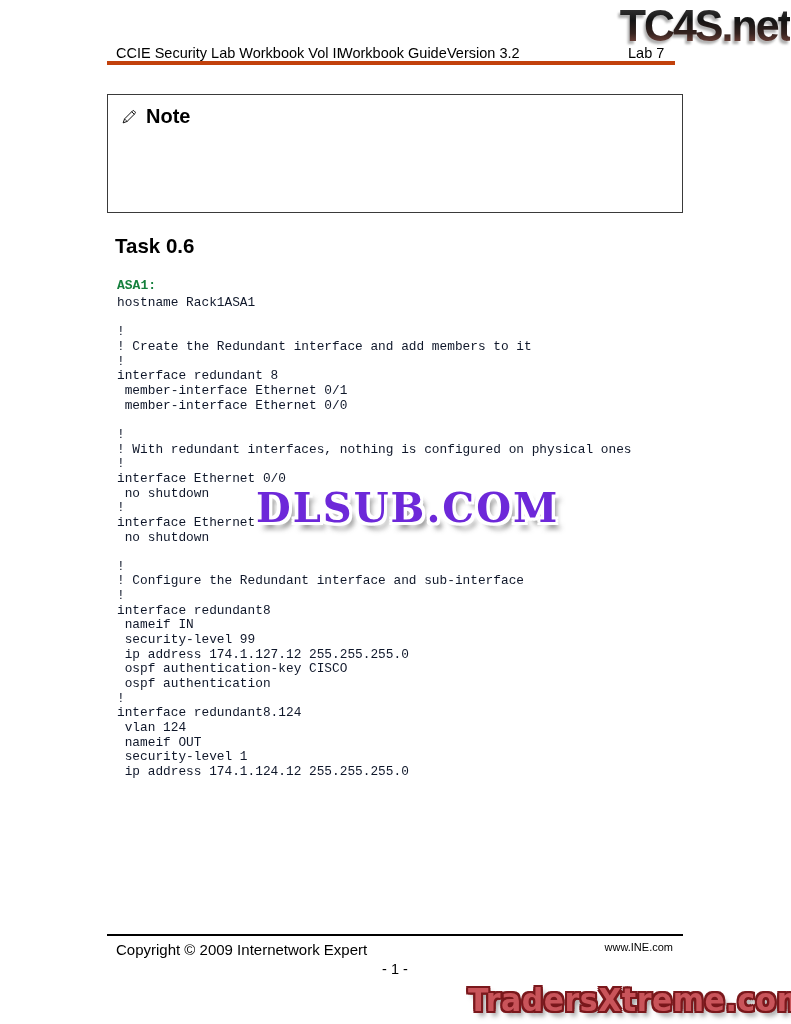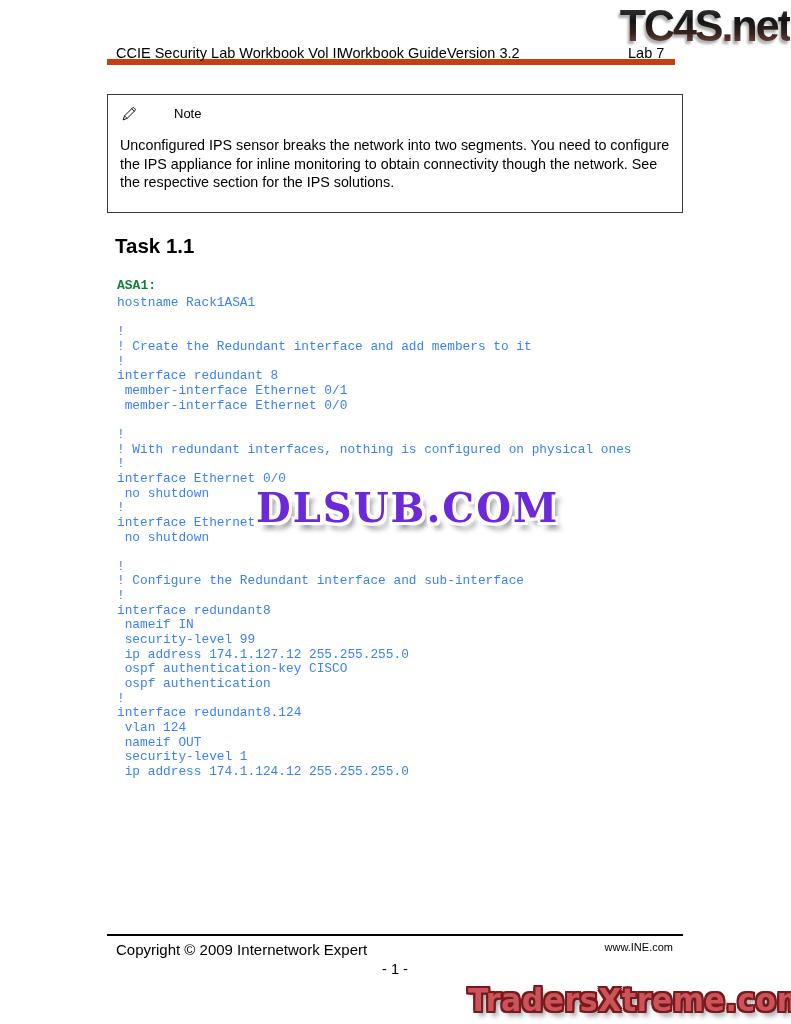--- a/index.html
+++ b/index.html
@@ -23,60 +23,60 @@
     background: linear-gradient(180deg, #3c3c3c 0%, #141414 38%, #35231f 68%, #6b4038 88%, #7d5049 100%);
     -webkit-background-clip: text; background-clip: text; color: transparent;
     filter: drop-shadow(-2px 3px 1px rgba(168,168,168,0.9));
     white-space: nowrap;
   }
 
   
   .doc-header {
     position: absolute; left: 107px; top: 44px;
     width: 568px; height: 21px;
-    border-bottom: 6px solid #c2410c;
+    border-bottom: 4px solid #c2410c;
     font-size: 14.5px;
   }
   .doc-header span { position: absolute; top: 1px; white-space: nowrap; }
   .h-title   { left: 9px; }
   .h-doctype { left: 232px; }
   .h-version { left: 340px; }
   .h-lab     { left: 521px; }
 
   
   .note-box {
     position: absolute; left: 107px; top: 94px;
     width: 576px; height: 119px;
     border: 1px solid #3a3a3a;
     padding: 10px 12px;
     background: #fff;
   }
   .note-title-row { display: flex; align-items: center; gap: 8px; margin-left: 1px; }
-  .note-title { font-size: 13px; font-weight: normal; margin-left: 28px; }
+  .note-title { font-size: 20px; font-weight: bold; }
   .note-body {
     margin-top: 14px;
     font-size: 14.3px; line-height: 18.6px;
     width: 554px;
   }
 
   
   .task-heading {
     position: absolute; left: 115px; top: 234px;
     font-size: 20.5px; font-weight: bold;
   }
   .code-device-label {
     position: absolute; left: 117px; top: 278px;
     font-family: "Liberation Mono", "DejaVu Sans Mono", monospace;
     font-size: 13px; font-weight: bold; color: #15803d;
   }
   .code-block {
     position: absolute; left: 117px; top: 296px;
     font-family: "Liberation Mono", "DejaVu Sans Mono", monospace;
     font-size: 12.8px; line-height: 14.65px;
-    color: #3b82f6;
+    color: #0f172a;
     white-space: pre;
   }
 
   
   .watermark {
     position: absolute; left: 256px; top: 486px;
     font-family: "DejaVu Serif", serif;
     font-weight: bold; font-size: 40px; line-height: 44px;
     letter-spacing: 2px;
     transform: scaleY(1.02);
@@ -141,24 +141,23 @@
   <div class="note-title-row">
     <span style="display:inline-flex;">
       <svg width="17" height="17" viewBox="0 0 20 20">
         <path d="M2.5 17.5 L4.2 12.8 L13.6 3.4 a1.3 1.3 0 0 1 1.8 0 l1.2 1.2 a1.3 1.3 0 0 1 0 1.8 L7.2 15.8 Z" fill="none" stroke="#000" stroke-width="1.1" stroke-linejoin="round"></path>
         <path d="M12.6 4.4 l3 3" fill="none" stroke="#000" stroke-width="1.1"></path>
         <path d="M4.2 12.8 l3 3" fill="none" stroke="#000" stroke-width="0.9"></path>
       </svg>
     </span>
     <span class="note-title">Note</span>
   </div>
-  <div class="note-body">Unconfigured IPS sensor breaks the network into two segments. You need to configure the IPS appliance for inline monitoring to obtain connectivity though the network. See the respective section for the IPS solutions.</div>
 </div>
 
-<div class="task-heading">Task 1.1</div>
+<div class="task-heading">Task 0.6</div>
 <div class="code-device-label">ASA1:</div>
 <pre class="code-block">hostname Rack1ASA1
 
 !
 ! Create the Redundant interface and add members to it
 !
 interface redundant 8
  member-interface Ethernet 0/1
  member-interface Ethernet 0/0
 

